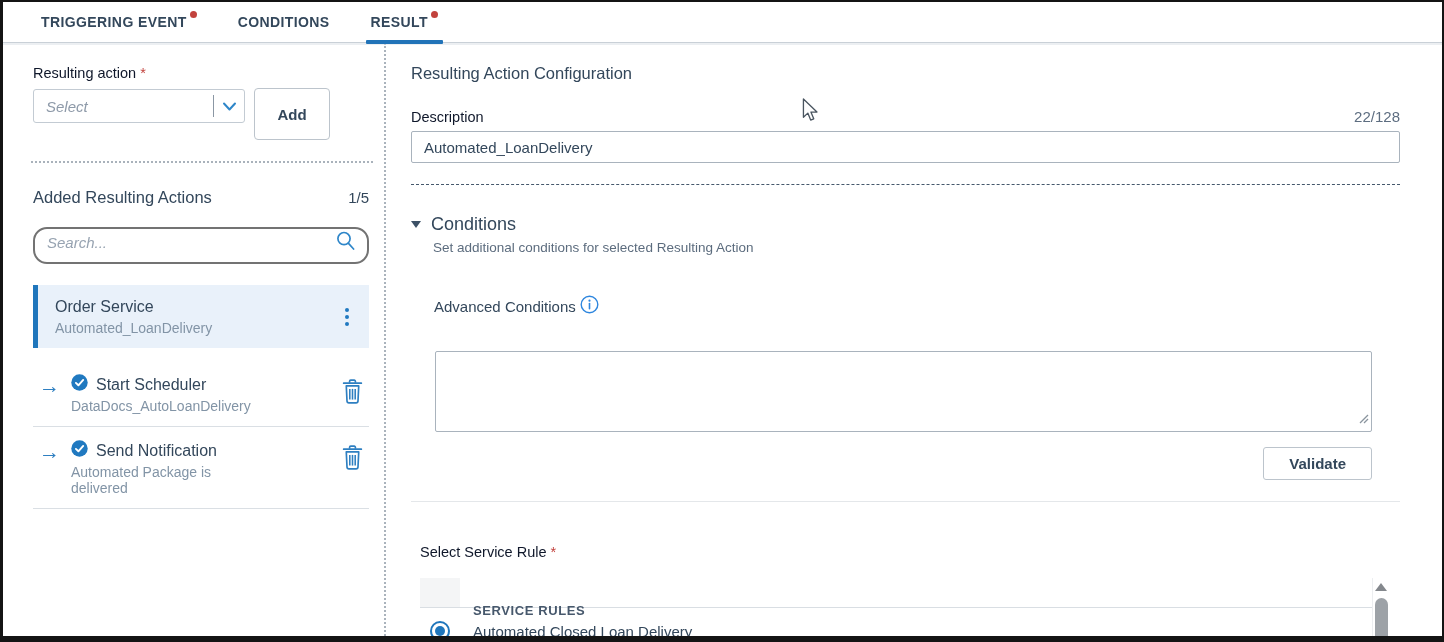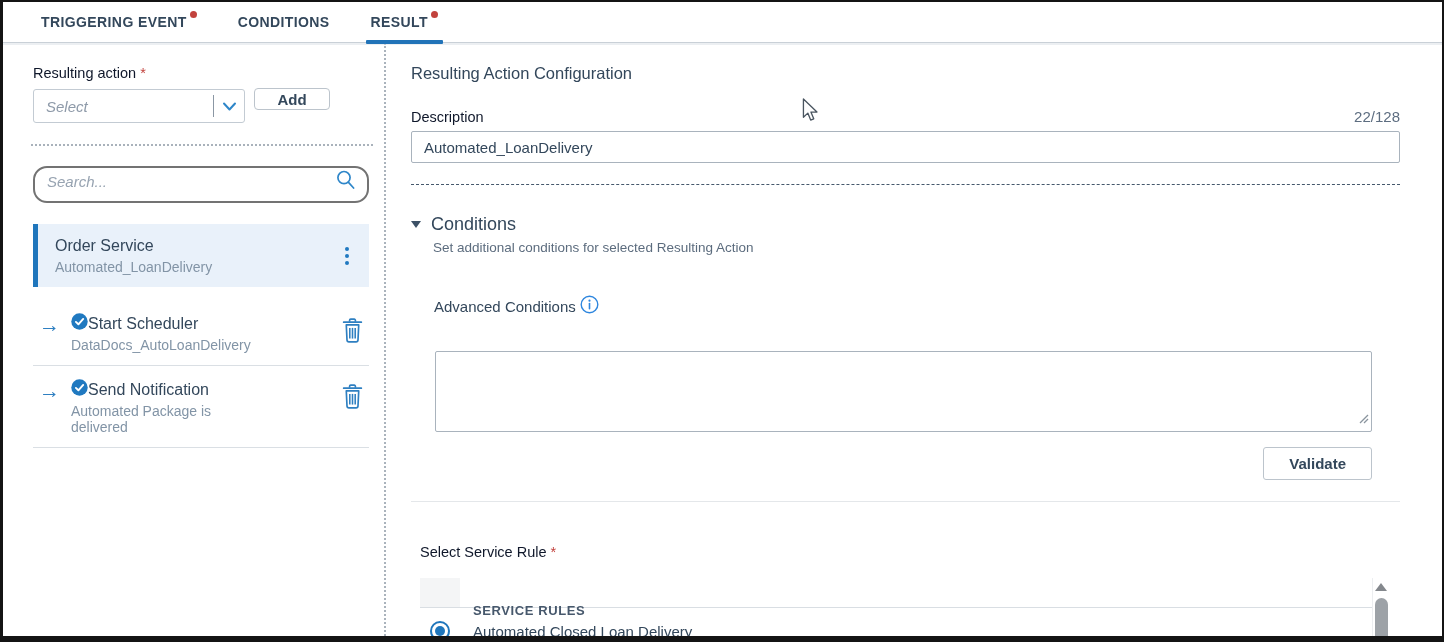--- a/index.html
+++ b/index.html
@@ -34,21 +34,21 @@
   
   .select-row { display:flex; gap:9px; margin-top:7px; }
   .select-box {
     width:212px; height:34px; border:1px solid #c3cbd3; border-radius:3px; background:#fff;
     display:flex; align-items:center; padding-left:12px; cursor:pointer;
   }
   .select-placeholder { flex:1; font-size:15px; font-style:italic; color:#8e9aa9; }
   .select-sep { width:1px; height:22px; background:#8b97a4; }
   .select-caret { width:30px; display:flex; justify-content:center; align-items:center; }
   .btn {
-    height:22px; background:#fff; border:1px solid #bcc4cc; border-radius:4px;
+    height:52px; background:#fff; border:1px solid #bcc4cc; border-radius:4px;
     font-size:15px; font-weight:700; color:#33475b; cursor:pointer;
     font-family:"Liberation Sans", sans-serif;
   }
   .add-btn { width:76px; margin-top:-1px; }
   .dotted-hr { border:none; border-top:2px dotted #a9b2bb; margin:21px 0 0 -2px; width:342px; }
   .added-row { margin-top:25px; display:flex; justify-content:space-between; align-items:baseline; }
   .added-count { font-size:15px; color:#33475b; }
   .search-box {
     margin-top:20px; height:37px; border:2px solid #737373; border-radius:14px;
     display:flex; align-items:center; padding:0 11px 7px 12px;
@@ -67,21 +67,21 @@
   .ai-title { font-size:16px; color:#33475b; }
   .ai-sub { font-size:14px; color:#8294a6; margin-top:4px; }
   .kebab { display:flex; flex-direction:column; gap:3px; padding:4px 6px; cursor:pointer; }
   .kebab span { width:4px; height:4px; border-radius:50%; background:#2079c0; }
   .action-item {
     padding:13px 2px 12px 6px; display:flex; align-items:flex-start;
     border-bottom:1px solid #dadfe4; cursor:pointer;
   }
   .flow-arrow { color:#2e7fc1; font-size:21px; line-height:21px; width:32px; flex:none; margin-top:1px; }
   .ai-body { flex:1; }
-  .ai-title-row { display:flex; align-items:center; }
+  .ai-title-row { display:flex; align-items:center; gap:8px; }
   .ai-body .ai-sub { margin-top:3px; max-width:178px; }
   .trash-btn { flex:none; margin-top:2px; padding:2px; background:none; border:none; cursor:pointer; }
   
   .desc-row { margin-top:25px; display:flex; justify-content:space-between; align-items:flex-end;gap:20px; }
   .char-counter { font-size:15px; color:#5d6d80; }
   .text-input {
     margin-top:6px; width:100%; height:32px; border:1px solid #a9b3bd; border-radius:2px;
     padding:0 12px; font-size:15px; color:#33475b; font-family:"Liberation Sans", sans-serif; outline:none;
   }
   .dashed-hr { border:none; border-top:1px dashed #45586c; margin-top:21px; }
@@ -151,20 +151,24 @@
             <svg width="15" height="11" viewBox="0 0 15 11">
                 <polyline points="2,2.5 7.5,8.5 13,2.5" fill="none" stroke="#2e86c9" stroke-width="2" stroke-linecap="round" stroke-linejoin="round"></polyline>
               </svg>
           </span>
         </div>
         <button class="btn add-btn">Add</button>
       </div>
 
       <hr class="dotted-hr">
 
+      <div class="added-row">
+        <span class="heading">Added Resulting Actions</span>
+        <span class="added-count">1/5</span>
+      </div>
 
       <div class="search-box">
         <input class="search-input" type="text" placeholder="Search..." style="">
         <span>
           <svg width="21" height="21" viewBox="0 0 21 21">
               <circle cx="9" cy="8.6" r="6.1" fill="none" stroke="#2e86c9" stroke-width="1.7"></circle>
               <line x1="13.5" y1="13.4" x2="18.6" y2="19" stroke="#2e86c9" stroke-width="1.7" stroke-linecap="round"></line>
             </svg>
         </span>
       </div>

